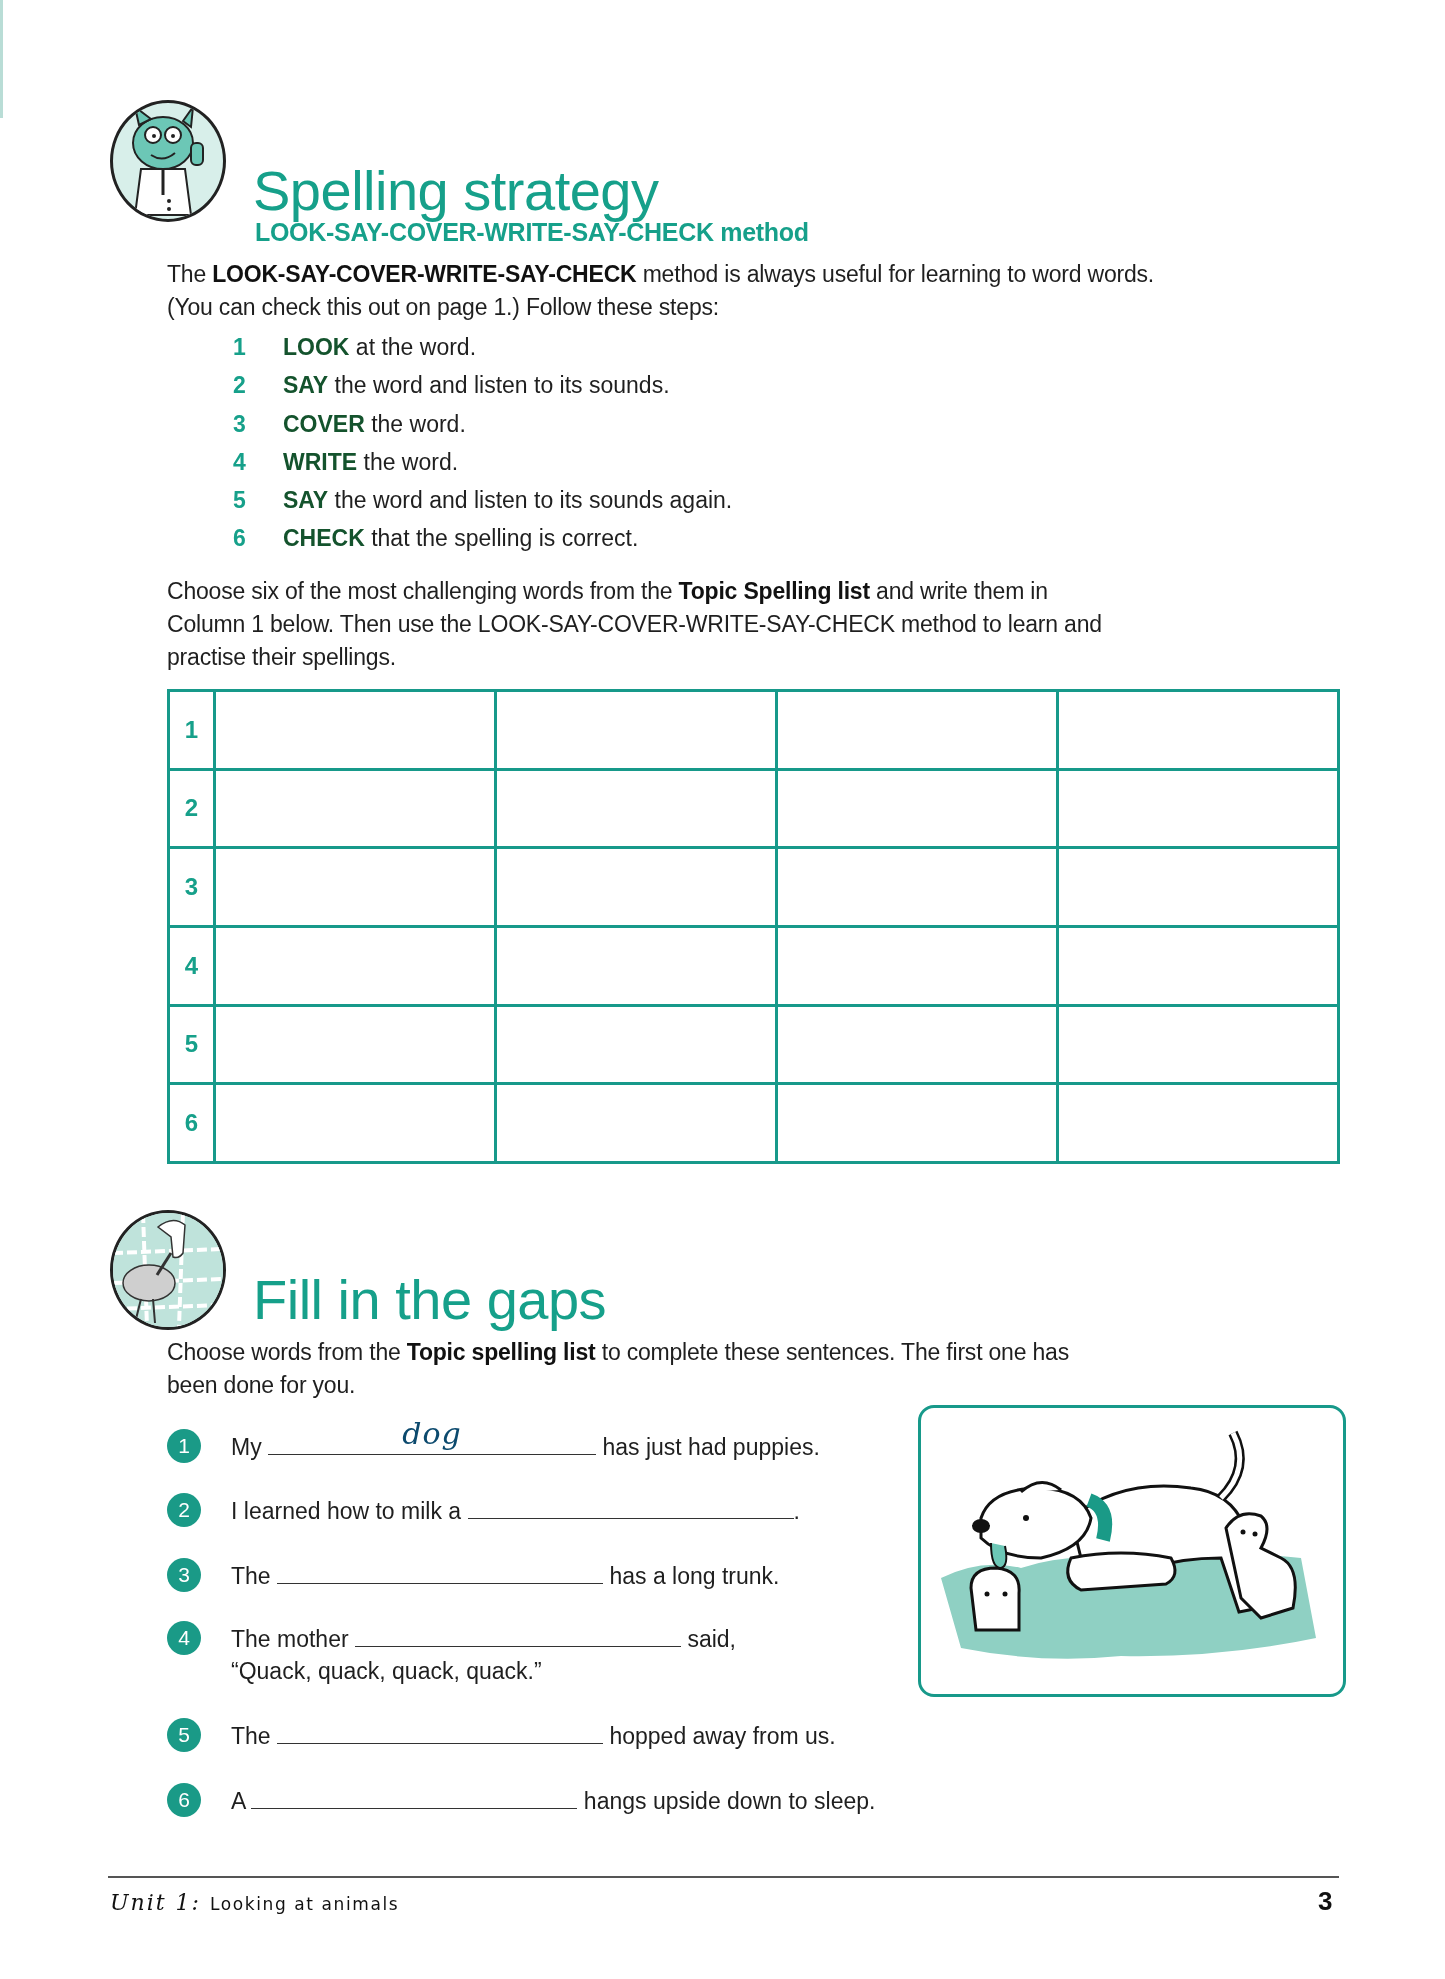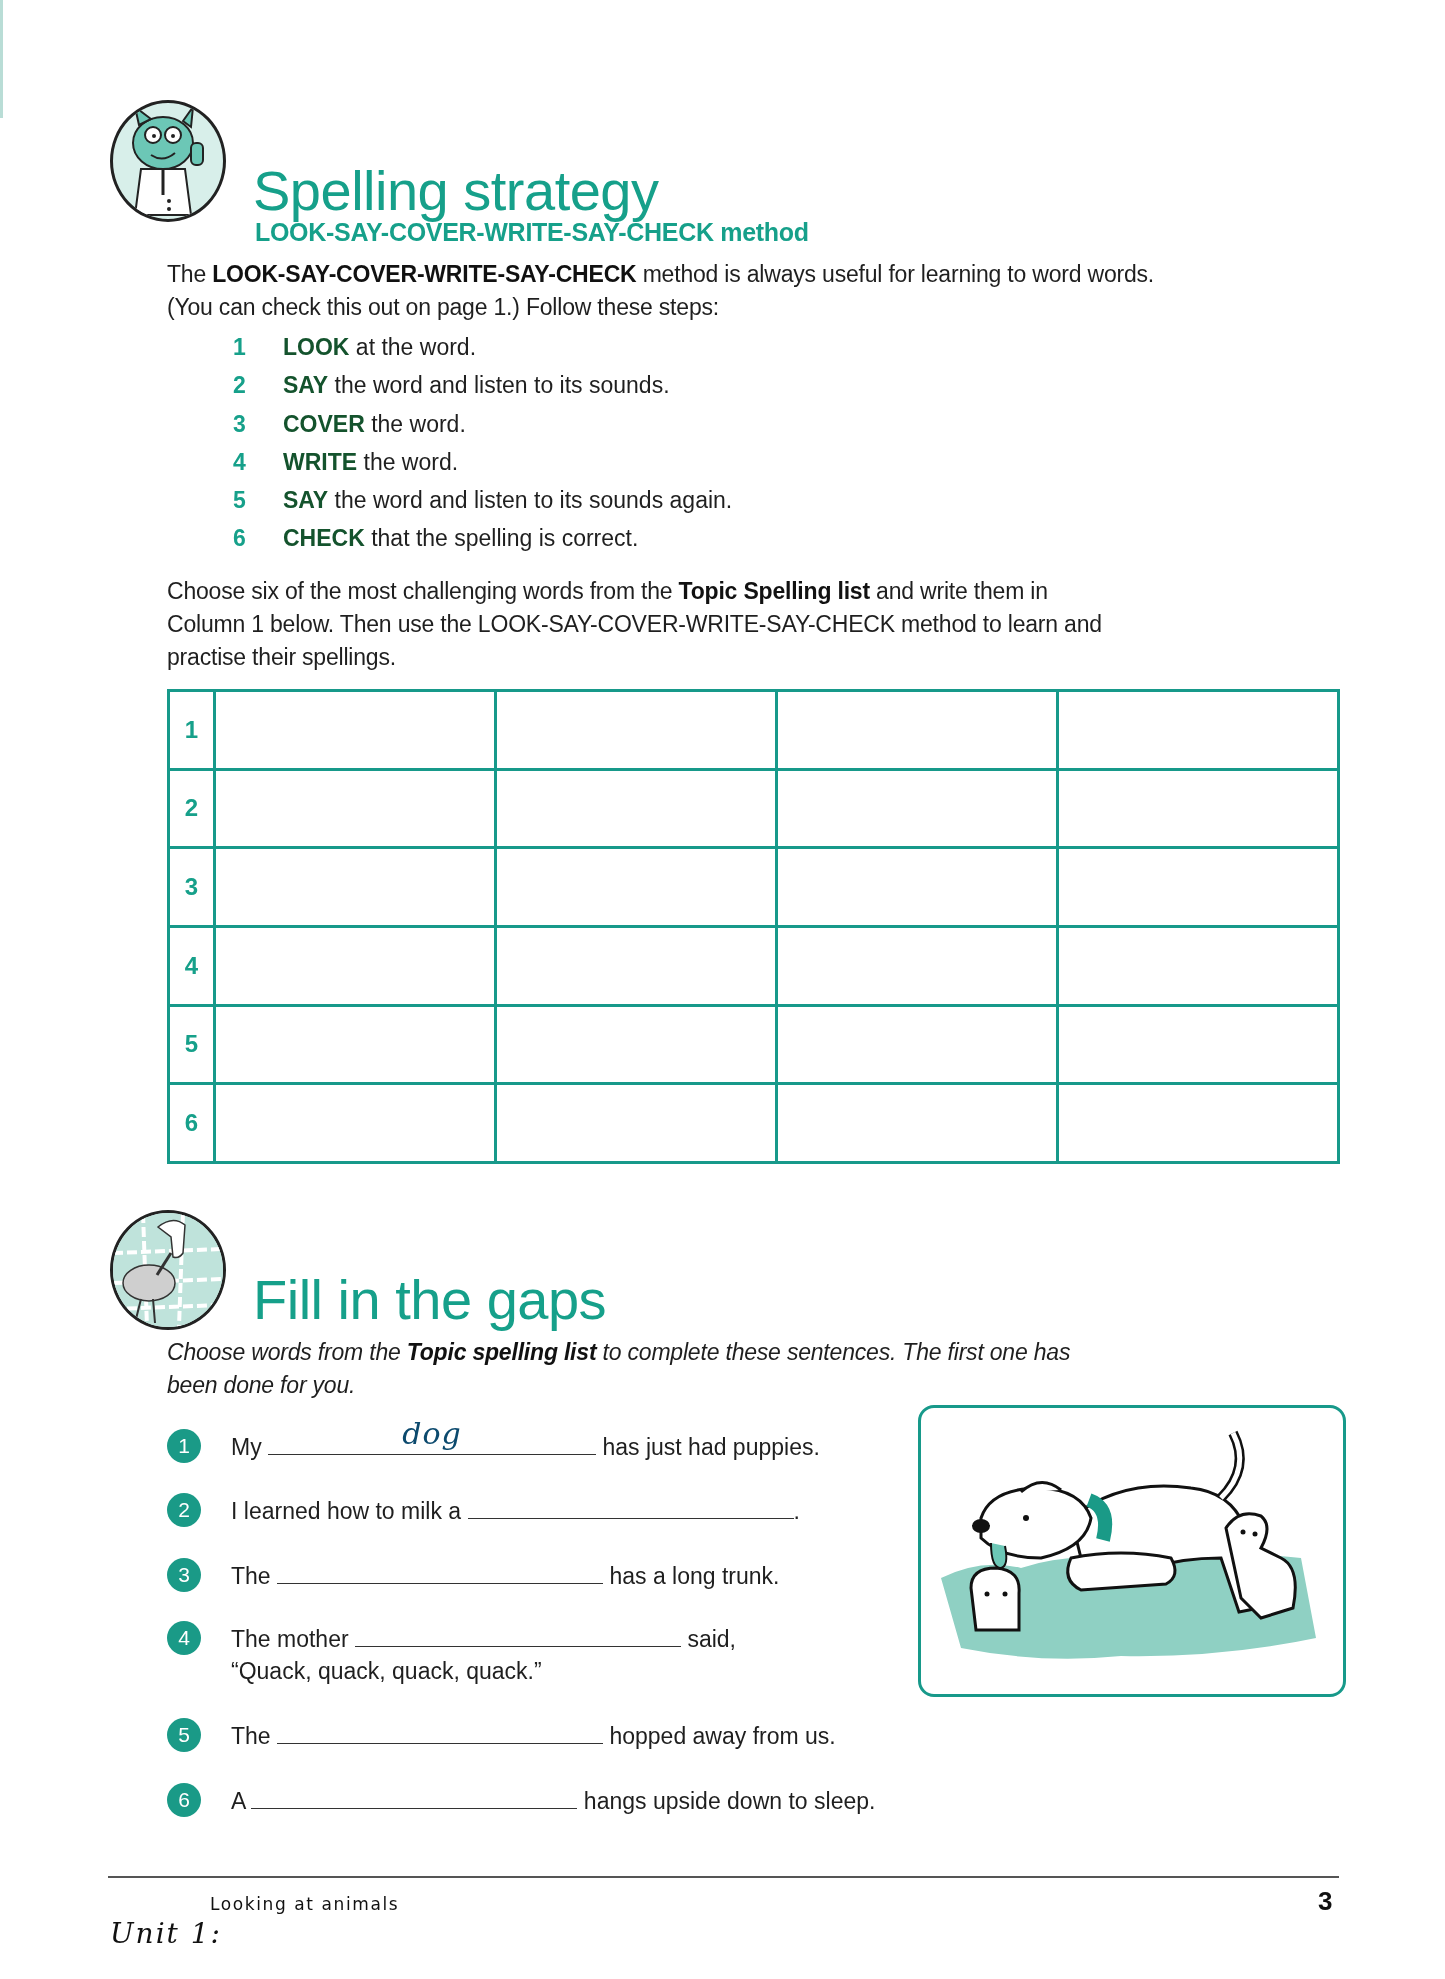--- a/index.html
+++ b/index.html
@@ -46,21 +46,21 @@
            position:relative; text-align:center; }
   .handwritten { position:absolute; left:0; right:0; top:-16px; font-family:"DejaVu Serif", serif;
                  font-style:italic; font-size:30px; color:#0c4a6e; letter-spacing:1px; }
   .item .line2 { position:absolute; left:64px; top:37px; }
 
   .illus { left:918px; top:1405px; width:428px; height:292px; border:3px solid #17998a;
            border-radius:16px; box-sizing:border-box; overflow:hidden; background:#fff; }
 
   .footer-line { left:108px; top:1876px; width:1231px; height:2px; background:#555; }
   .footer-unit { left:110px; top:1890px; font-family:"DejaVu Serif", serif; font-style:italic;
-                 font-size:28px; color:#111; letter-spacing:2px;margin-top:27px; }
+                 font-size:22px; color:#111; letter-spacing:2px; }
   .footer-topic { left:210px; top:1894px; font-family:"DejaVu Sans", sans-serif; font-size:17px;
                   color:#111; letter-spacing:1.6px; }
   .page-num { left:1318px; top:1886px; font-family:"Liberation Sans", sans-serif; font-weight:bold;
               font-size:26px; color:#111; }
 </style>
 </head>
 <body>
 
 <div class="abs edge-bar"></div>
 
@@ -183,21 +183,21 @@
     <path d="M0 40 L110 36 M0 70 L110 66 M0 96 L110 92 M30 0 L34 114 M70 0 L66 114" stroke="#fff" stroke-width="4" stroke-dasharray="10 4"></path>
     <path d="M45 14 Q60 2 72 12 L70 40 Q66 46 60 44 L58 24 Z" fill="#fff" stroke="#333" stroke-width="1.5"></path>
     <ellipse cx="36" cy="70" rx="26" ry="18" fill="#cfcfcf" stroke="#333" stroke-width="1.5"></ellipse>
     <path d="M58 40 L44 62" stroke="#333" stroke-width="3"></path>
     <path d="M28 86 L22 110 M40 86 L42 110" stroke="#333" stroke-width="2"></path>
   </svg>
 </div>
 
 <div class="abs h1" style="left:253px;top:1254px;">Fill in the gaps</div>
 
-<div class="abs body-text" style="left:167px;top:1336px;font-style:italic;">
+<div class="abs body-text" style="left:167px;top:1336px;">
   <div><span>Choose words from the </span><b>Topic spelling list</b><span> to complete these sentences. The first one has</span></div>
   <div>been done for you.</div>
 </div>
 
 <div class="item" style="top:1429px;">
   <span class="badge">1</span>
   <span class="line"><span>My </span><span class="blank" style="width:328px;"><span class="handwritten">dog</span></span><span> has just had puppies.</span></span>
 </div>
 
 <div class="item" style="top:1493px;">

